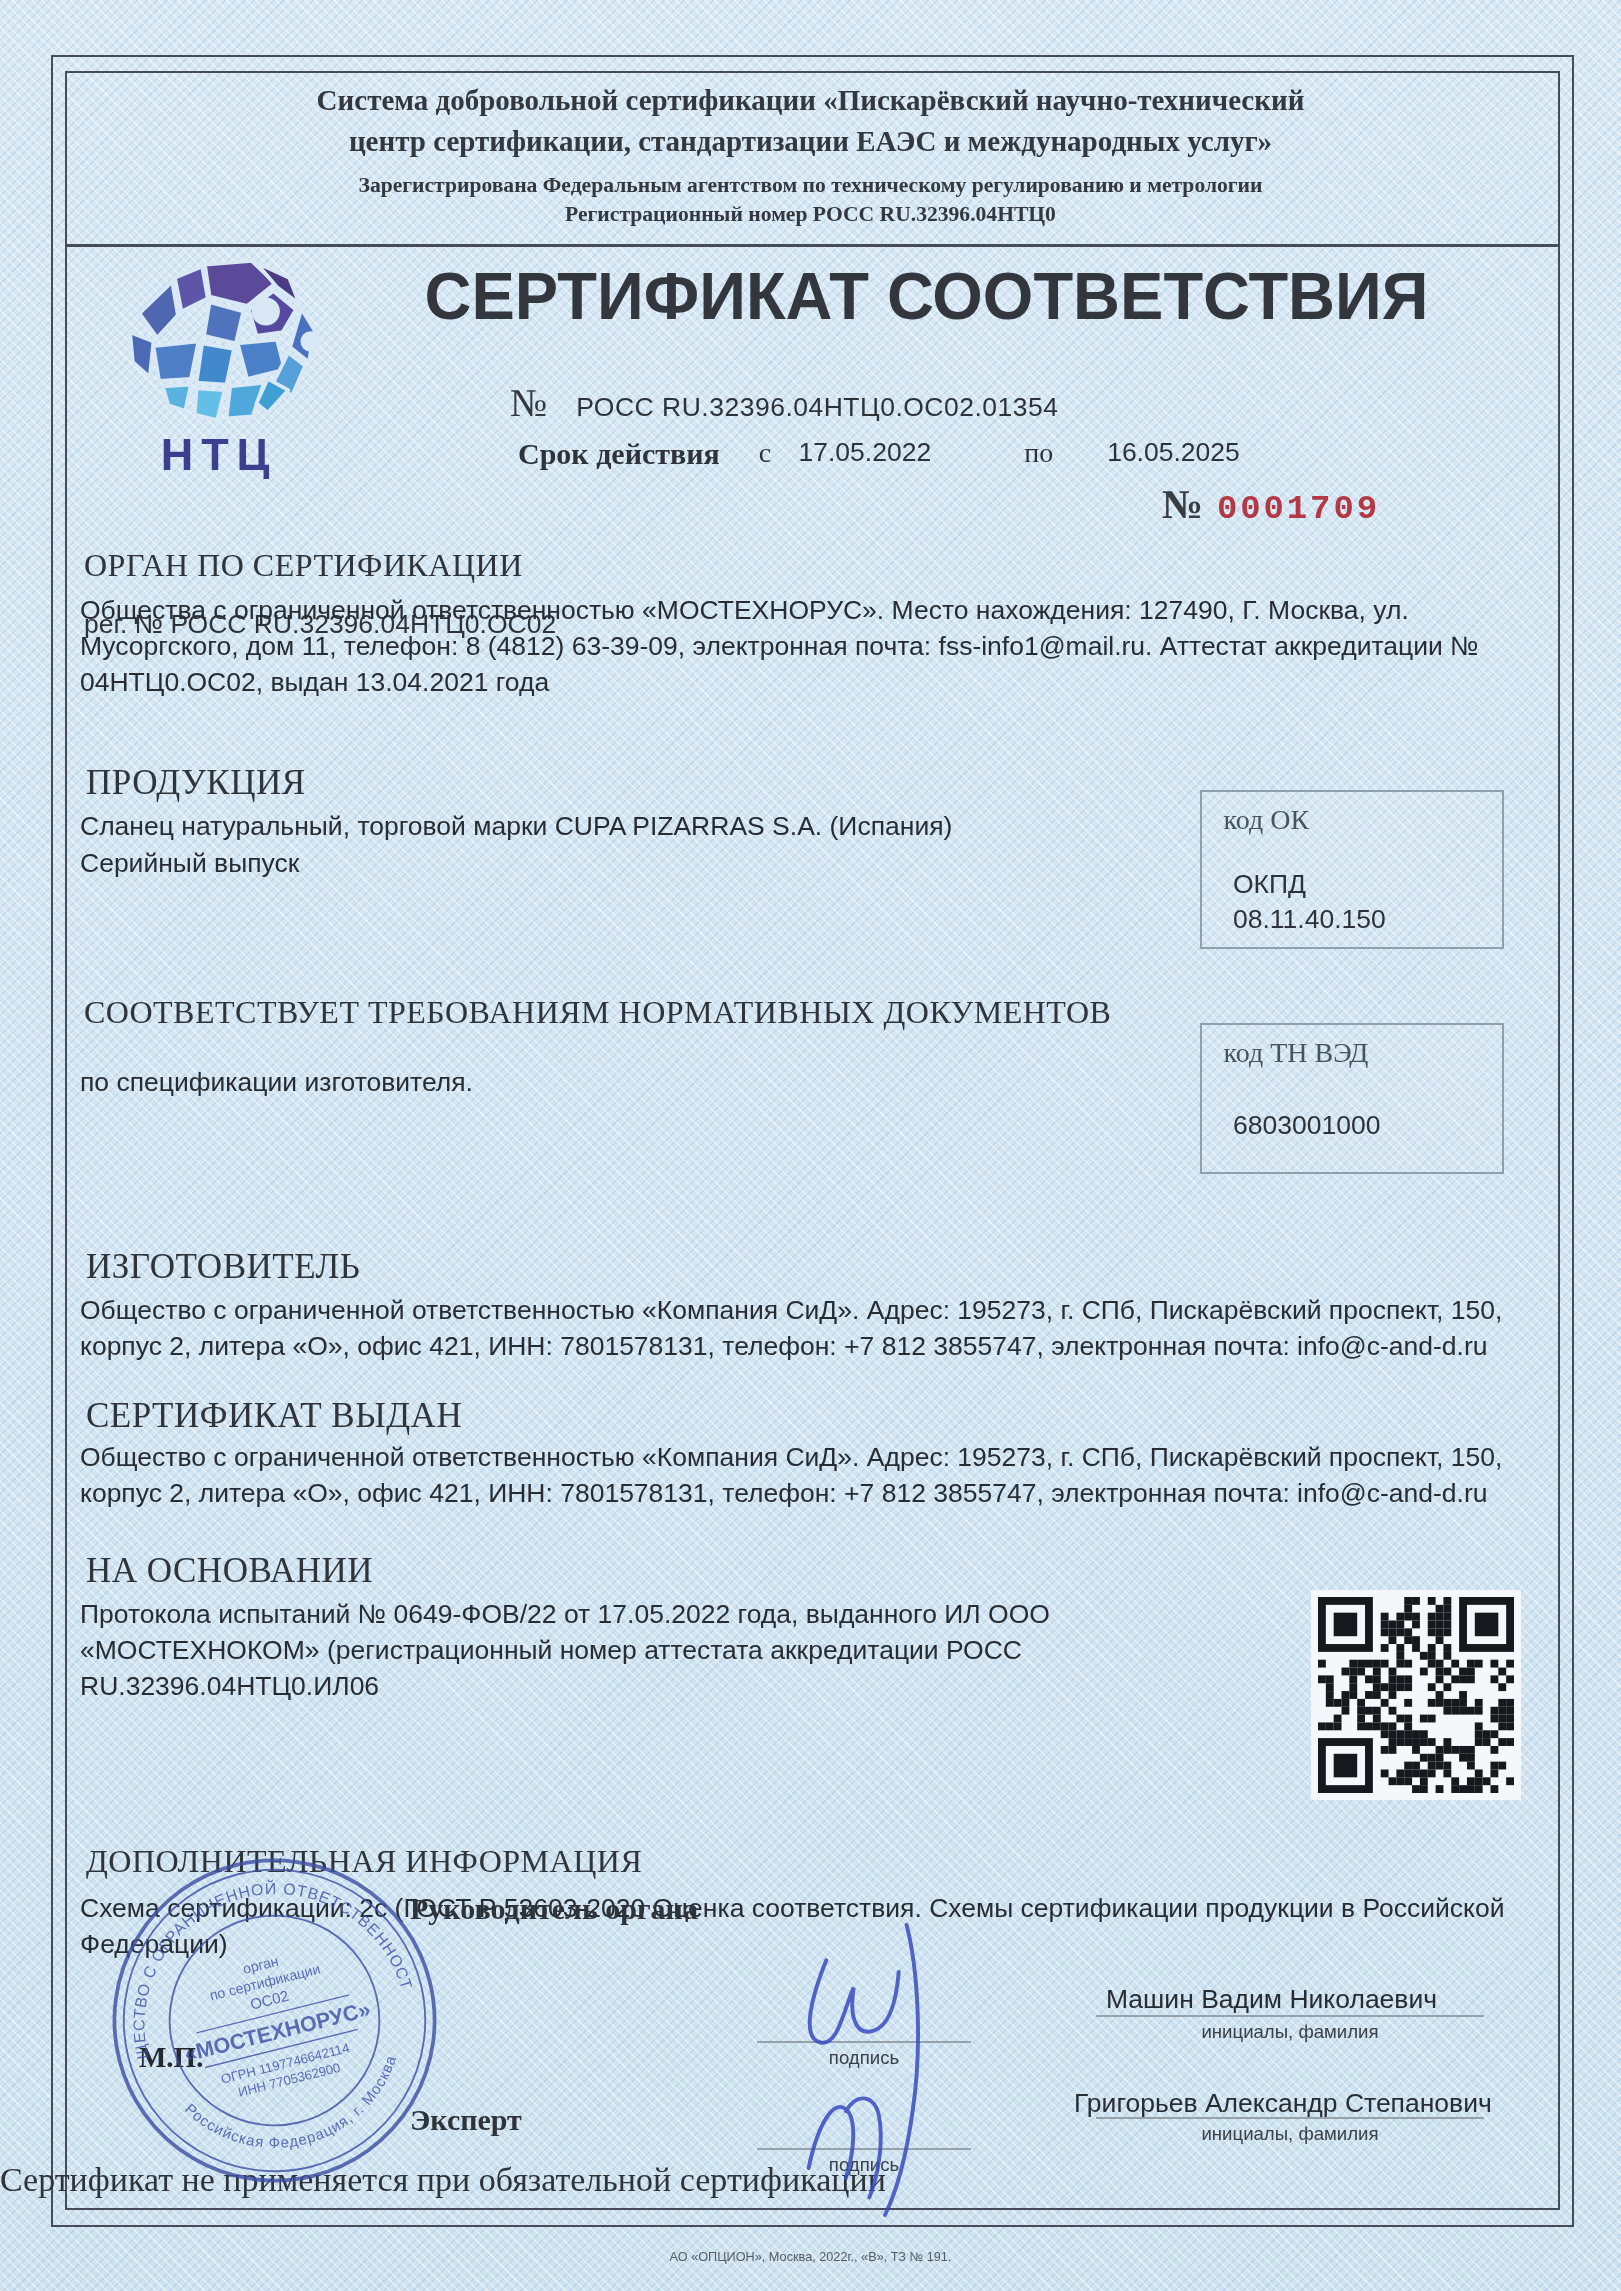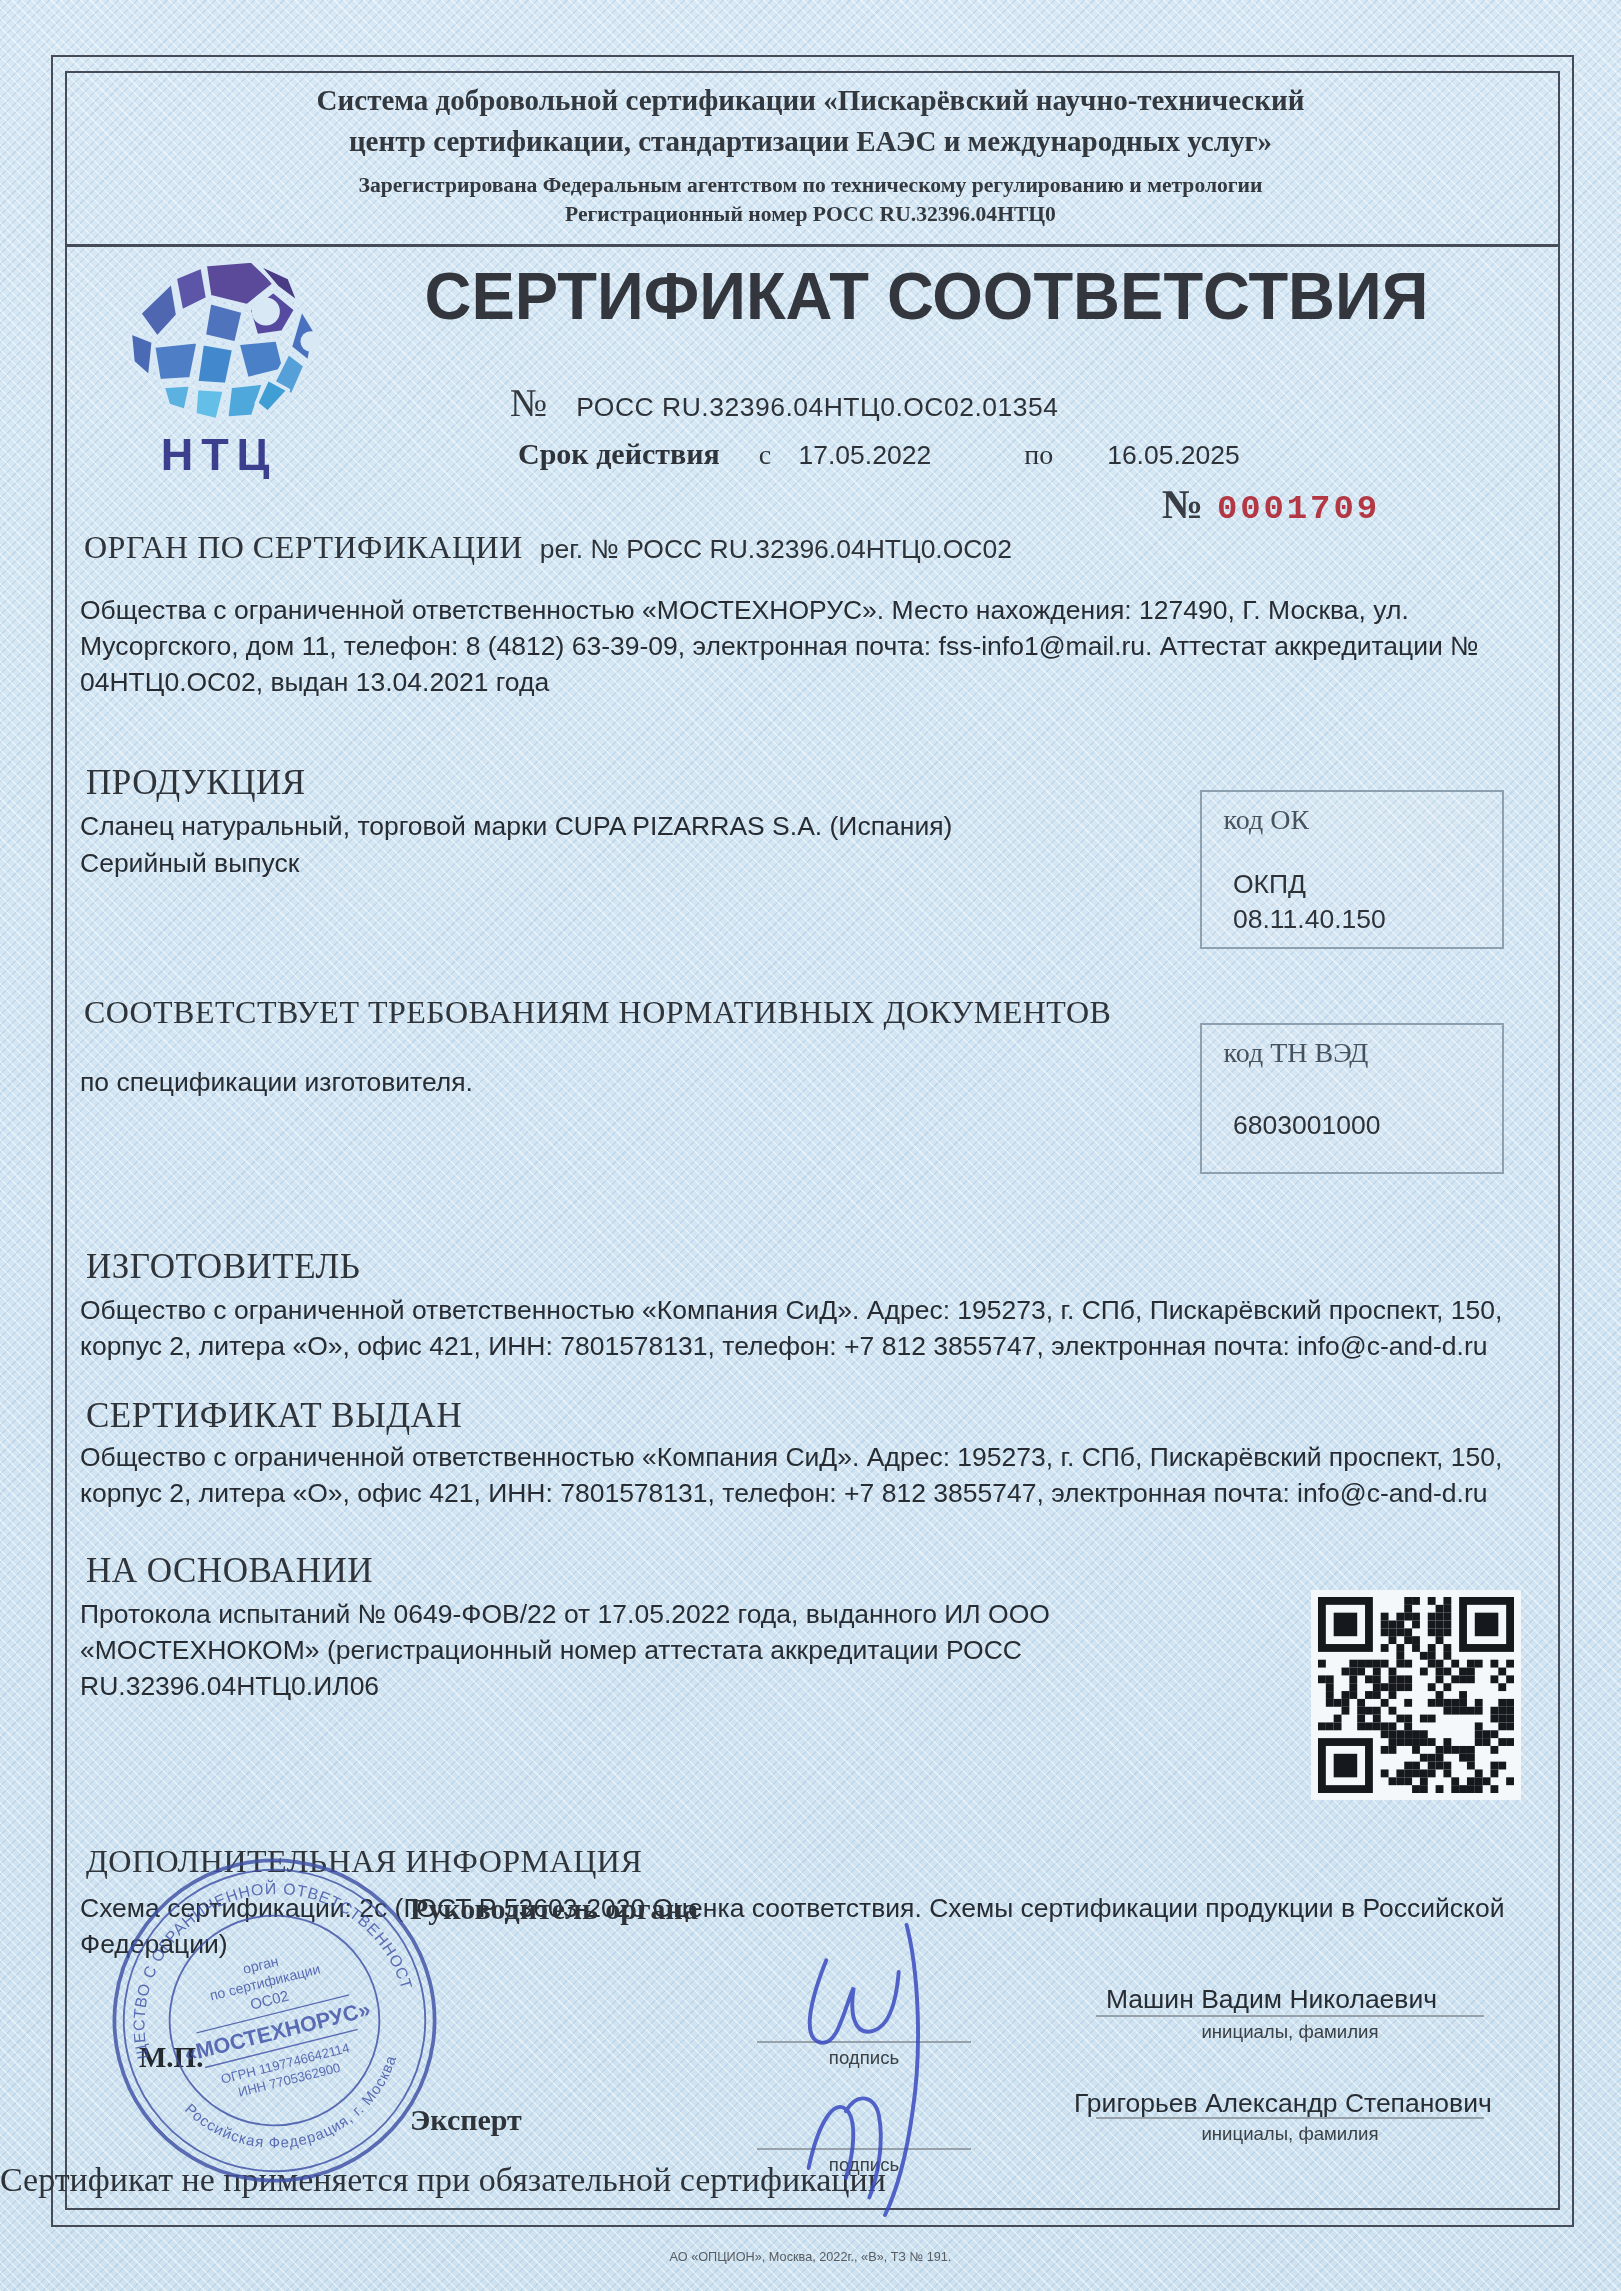--- a/index.html
+++ b/index.html
@@ -62,34 +62,34 @@
   </svg>
   <div class="abs sans" style="left:116px;top:429px;width:206px;text-align:center;font-weight:bold;font-size:45px;letter-spacing:7.8px;color:#3c3f8e;">НТЦ</div>
 
   <div class="abs sans" style="left:353px;top:257px;width:1147px;text-align:center;font-weight:bold;font-size:67px;color:#33373d;transform:scaleX(.97);">СЕРТИФИКАТ СООТВЕТСТВИЯ</div>
 
   <div class="abs" style="left:510px;top:380px;display:flex;align-items:baseline;">
     <span class="serif" style="font-size:39px;color:#33383f;">№</span>
     <span class="sans" style="font-size:26.5px;margin-left:29px;letter-spacing:0.5px;">РОСС RU.32396.04НТЦ0.ОС02.01354</span>
   </div>
 
-  <div class="abs" style="left:518px;top:437px;display:flex;align-items:flex-end;">
+  <div class="abs" style="left:518px;top:437px;display:flex;align-items:flex-start;">
     <span class="serif" style="font-weight:bold;font-size:30px;color:#2e333a;">Срок действия</span>
     <span class="serif" style="font-size:28px;margin-left:39px;">с</span>
     <span class="sans" style="font-size:26.5px;margin-left:27.4px;">17.05.2022</span>
     <span class="serif" style="font-size:28px;margin-left:93px;">по</span>
     <span class="sans" style="font-size:26.5px;margin-left:54px;">16.05.2025</span>
   </div>
 
   <div class="abs" style="left:1162px;top:480px;display:flex;align-items:baseline;">
     <span class="serif" style="font-weight:bold;font-size:41px;color:#383d44;">№</span>
     <span style="font-family:'Liberation Mono',monospace;font-weight:bold;font-size:34px;letter-spacing:2.9px;margin-left:13.7px;color:#b43844;">0001709</span>
   </div>
 
-  <div class="abs" style="left:84px;top:529px;display:flex;align-items:baseline;gap:17px;">
+  <div class="abs" style="left:84px;top:547px;display:flex;align-items:baseline;gap:25px;flex-direction:column;">
     <span class="sec-title">ОРГАН ПО СЕРТИФИКАЦИИ</span>
     <span class="sans" style="font-size:26.5px;">рег. № РОСС RU.32396.04НТЦ0.ОС02</span>
   </div>
   <div class="abs body-text" style="left:80px;top:592px;width:1462px;">Общества с ограниченной ответственностью «МОСТЕХНОРУС». Место нахождения: 127490, Г. Москва, ул. Мусоргского, дом 11, телефон: 8 (4812) 63-39-09, электронная почта: fss-info1@mail.ru. Аттестат аккредитации № 04НТЦ0.ОС02, выдан 13.04.2021 года</div>
 
   <div class="abs sec-title" style="left:86px;top:763px;font-size:35px;">ПРОДУКЦИЯ</div>
   <div class="abs body-text" style="left:80px;top:808px;width:1098px;">Сланец натуральный, торговой марки CUPA PIZARRAS S.A. (Испания)</div>
   <div class="abs body-text" style="left:80px;top:845px;width:1098px;">Серийный выпуск</div>
 
   <div class="code-box" style="left:1200px;top:790px;width:300px;height:155px;">

